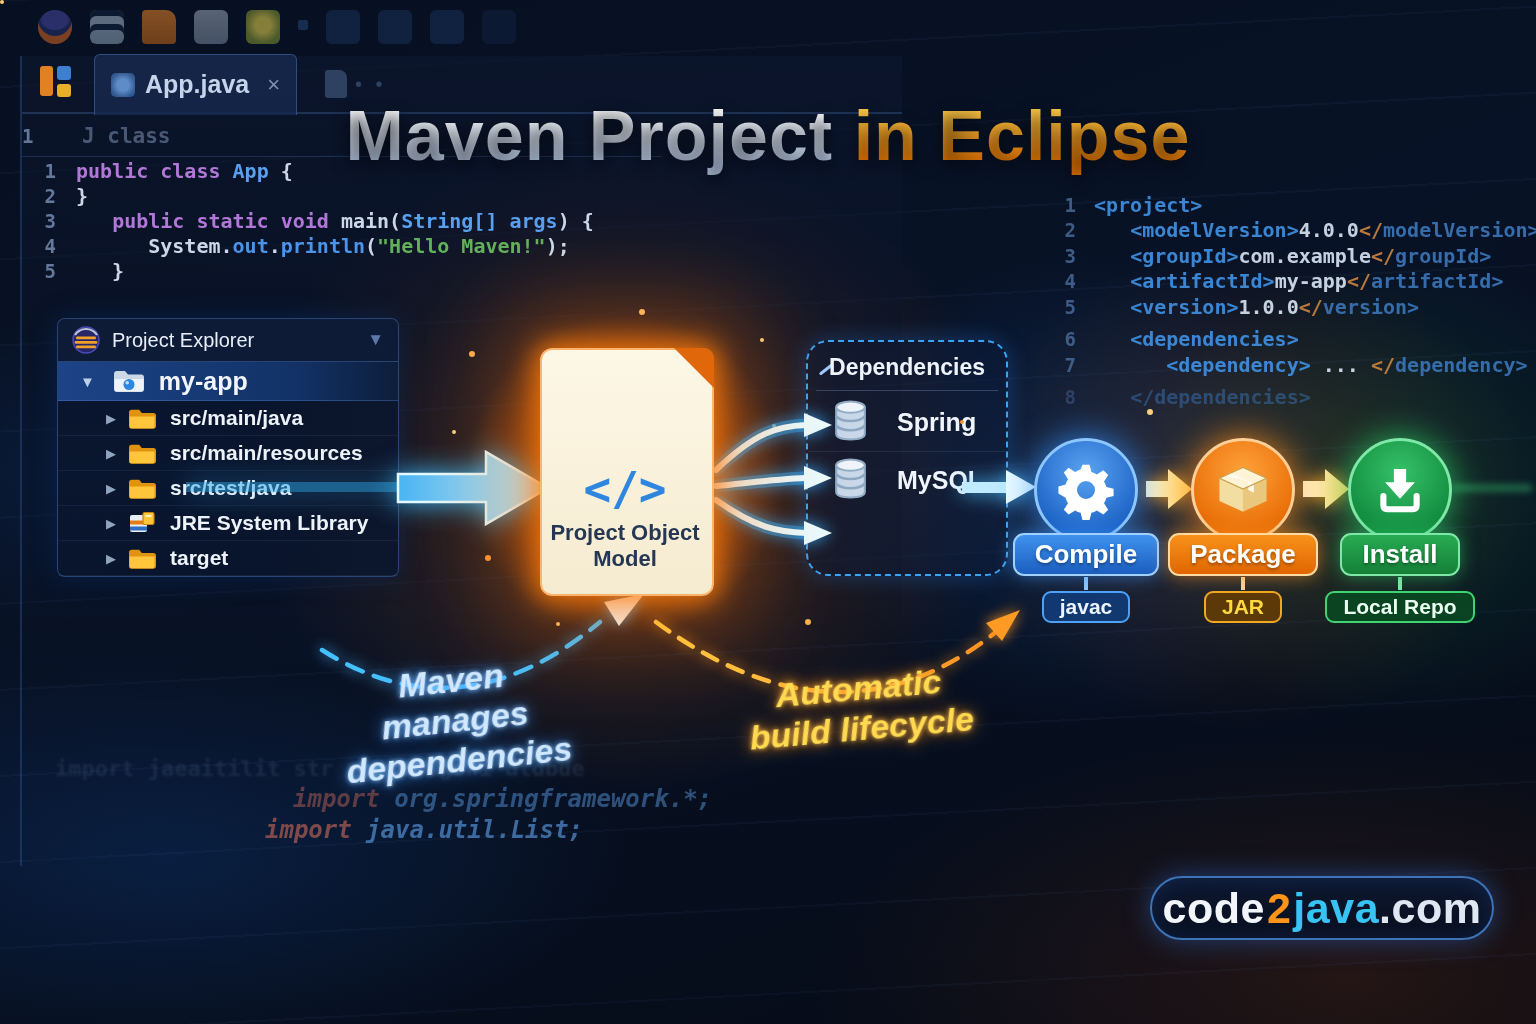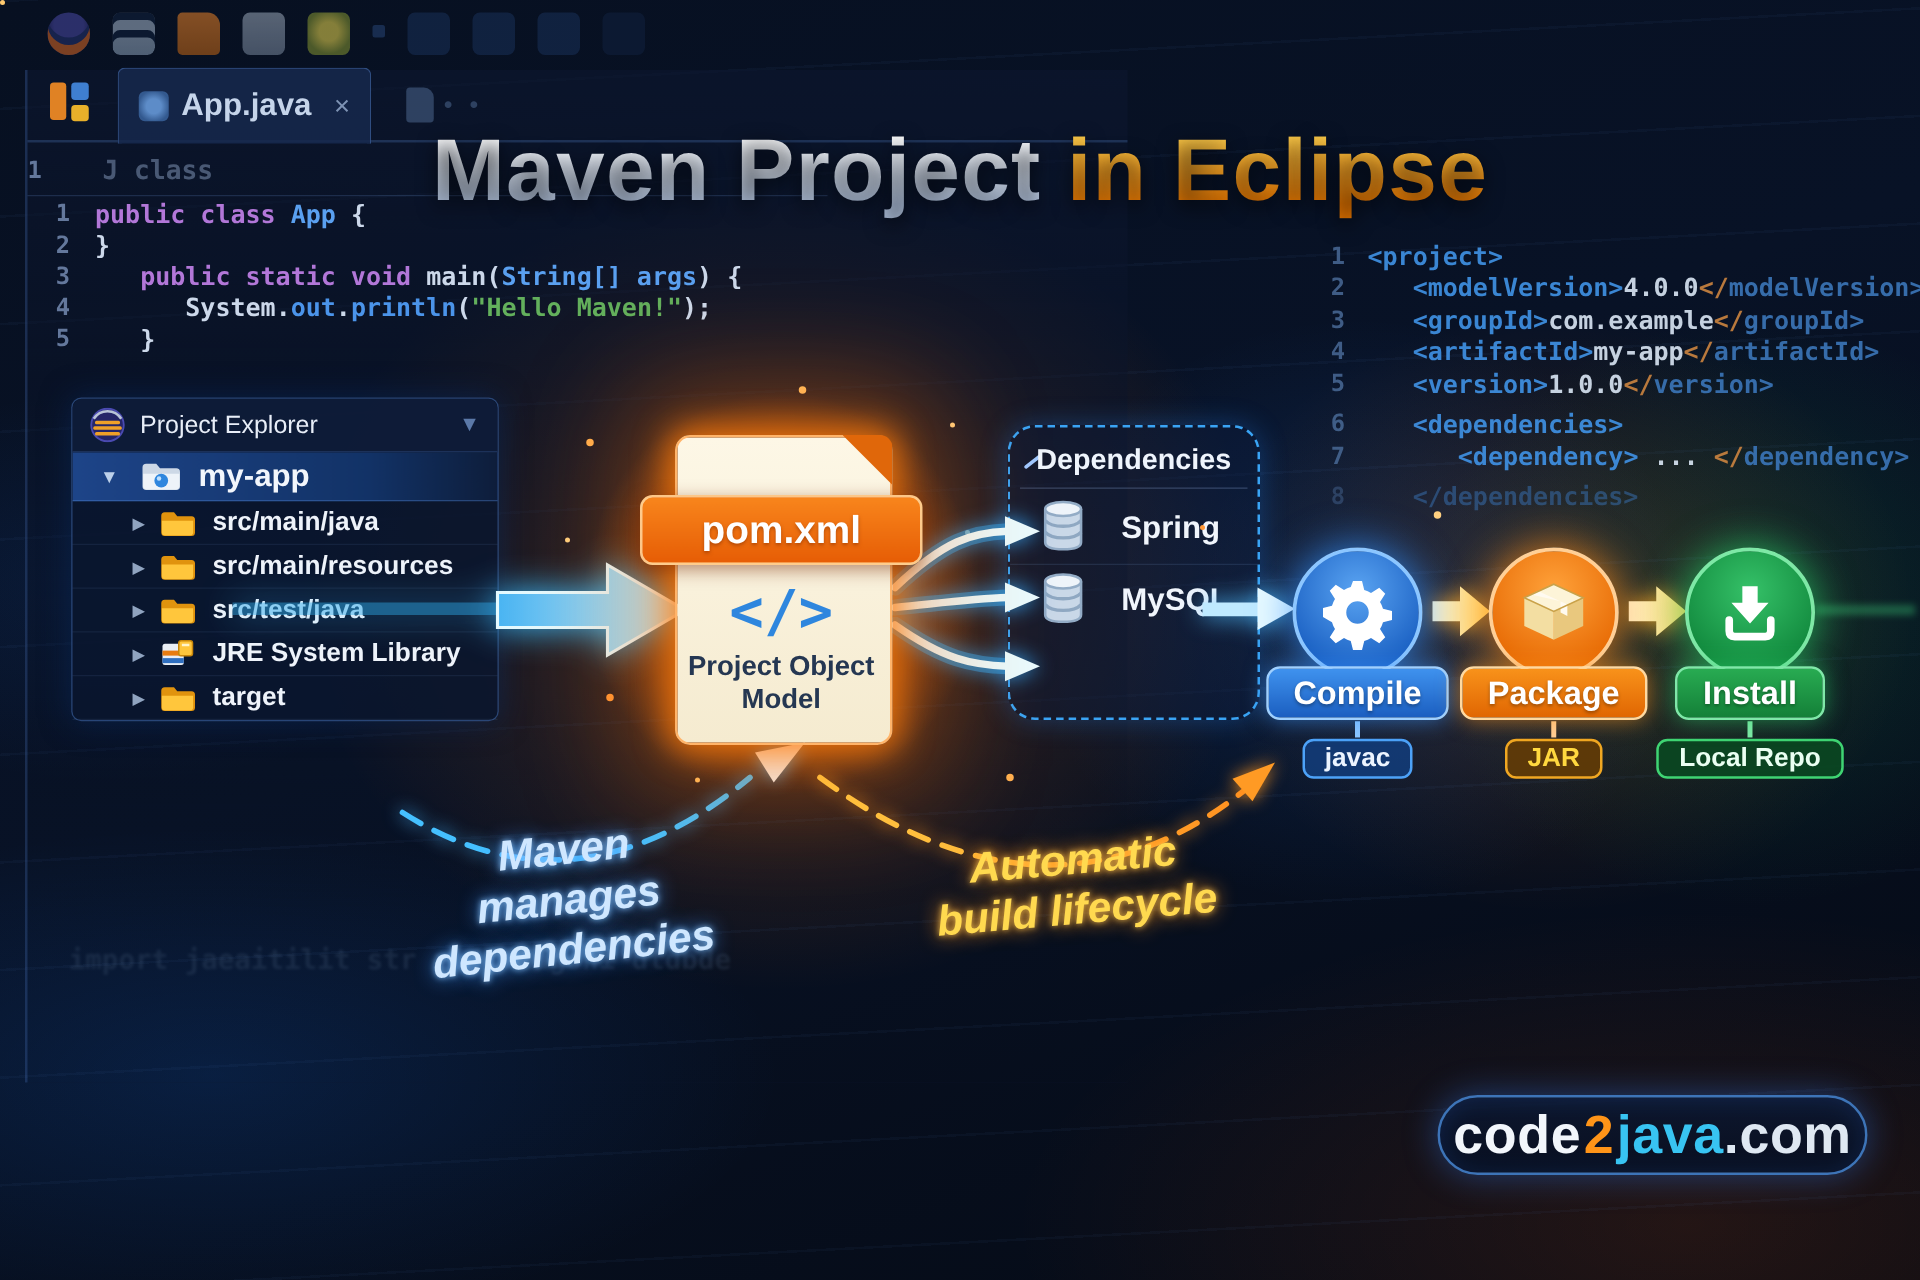--- a/index.html
+++ b/index.html
@@ -330,21 +330,20 @@
         </div>
       </div>
   </div>
 
   <div id="pomglow"></div>
   <div id="sparks"></div>
   <div id="pomcard">
     <div id="pomfile">
       <div id="pomfold"></div>
     </div>
-    <div id="pombanner">pom.xml</div>
     <div id="pomsym">&lt;/&gt;</div>
     <div id="pomlabel">
       <div>Project Object</div>
       <div>Model</div>
     </div>
   </div>
 
   <div id="deps">
     <div id="depstick"></div>
     <div id="depstitle">Dependencies</div>
@@ -469,20 +468,22 @@
     <div>Maven manages</div>
     <div>dependencies</div>
   </div>
   <div class="anno" id="anno-orange">
     <div>Automatic</div>
     <div>build lifecycle</div>
   </div>
 
   <div id="bggarble">import jaeaitilit str zbdffeugoni dtdbde</div>
   <div id="imports">
+      <div class="impline"><span class="tok-imp">import </span><span class="tok-code">org.springframework.*;</span></div>
+      <div class="impline"><span class="tok-imp">import </span><span class="tok-code">java.util.List;</span></div>
     </div>
 
   <div id="logo">
     <span class="lg-code">code</span>
       <span class="lg-2">2</span>
       <span class="lg-java">java</span>
       <span class="lg-com">.com</span>
   </div>
 </div>
 

